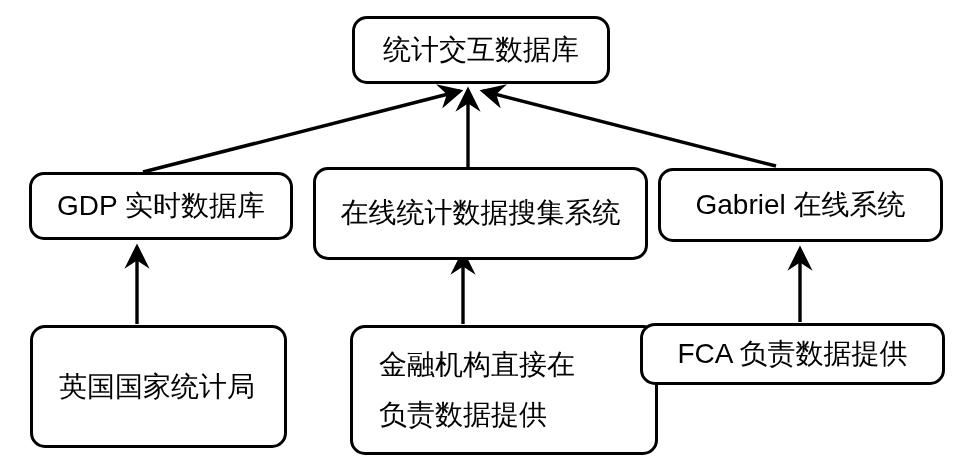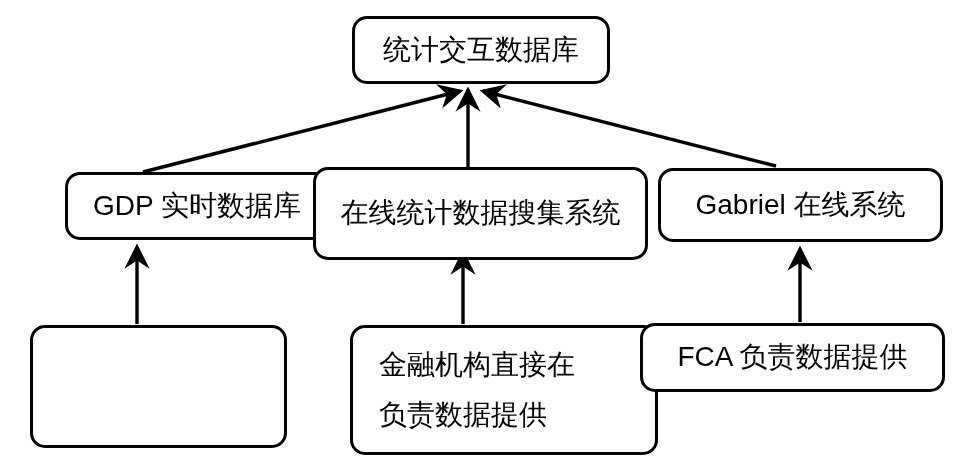--- a/index.html
+++ b/index.html
@@ -38,26 +38,26 @@
   }
   .node.multiline {
     flex-direction: column;
     align-items: flex-start;
     justify-content: center;
     padding-left: 26px;
     line-height: 1.78;
   }
   
   .n-top          { left: 352px; top: 16px;  width: 258px; height: 68px; }
-  .n-mid-left     { left: 29px;  top: 172px; width: 264px; height: 68px; margin-left: 36px; }
+  .n-mid-left     { left: 29px;  top: 172px; width: 264px; height: 68px; }
   .n-mid-center   { left: 313px; top: 167px; width: 335px; height: 93px; }
   .n-mid-right    { left: 658px; top: 168px; width: 285px; height: 74px; }
   .n-bottom-left  { left: 30px;  top: 325px; width: 257px; height: 123px; }
   .n-bottom-center{ left: 350px; top: 325px; width: 308px; height: 130px; }
-  .n-bottom-right { left: 640px; top: 323px; width: 305px; height: 69px; justify-content: center; }
+  .n-bottom-right { left: 640px; top: 323px; width: 305px; height: 62px; justify-content: center; }
 </style>
 </head>
 <body>
 
 <div class="canvas">
 
   <svg class="arrow-layer" width="970" height="474" viewBox="0 0 970 474" xmlns="http://www.w3.org/2000/svg">
     <defs>
       <marker id="arrowhead" viewBox="0 0 10 10" refX="8.6" refY="5" markerWidth="7.4" markerHeight="7.4" orient="auto">
         <path d="M 0 0 L 10 5 L 0 10 L 3.2 5 Z" fill="#000000"></path>
@@ -81,20 +81,21 @@
 
   <div class="node n-mid-center">
     <span>在线统计数据搜集系统</span>
   </div>
 
   <div class="node n-mid-right">
     <span>Gabriel 在线系统</span>
   </div>
 
   <div class="node multiline n-bottom-left">
+    <span>英国国家统计局</span>
   </div>
 
   <div class="node multiline n-bottom-center">
     <span>金融机构直接在</span>
     <span>负责数据提供</span>
   </div>
 
   <div class="node n-bottom-right">
     <span>FCA 负责数据提供</span>
   </div>

